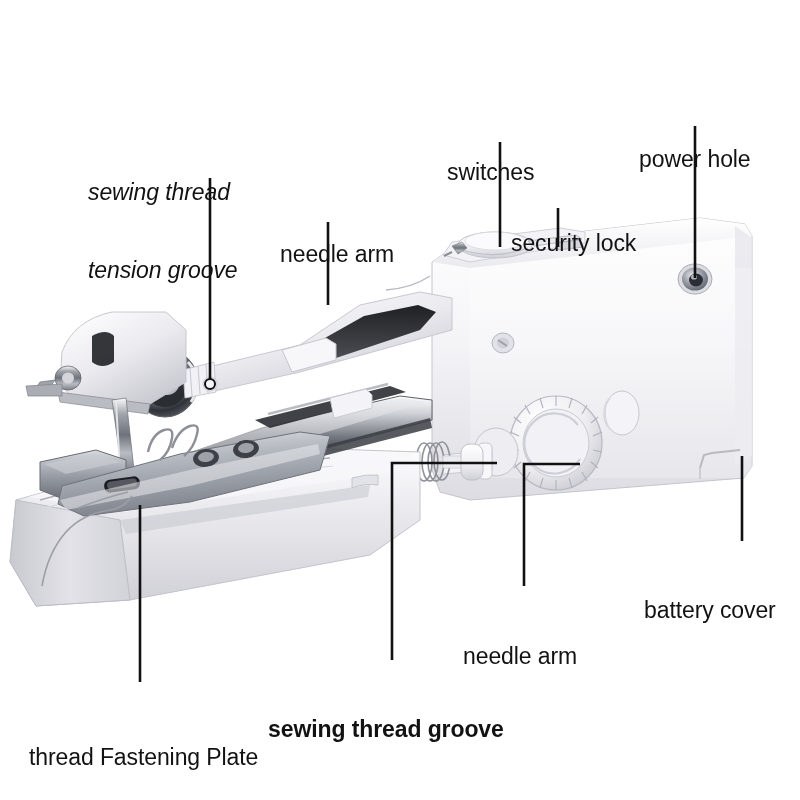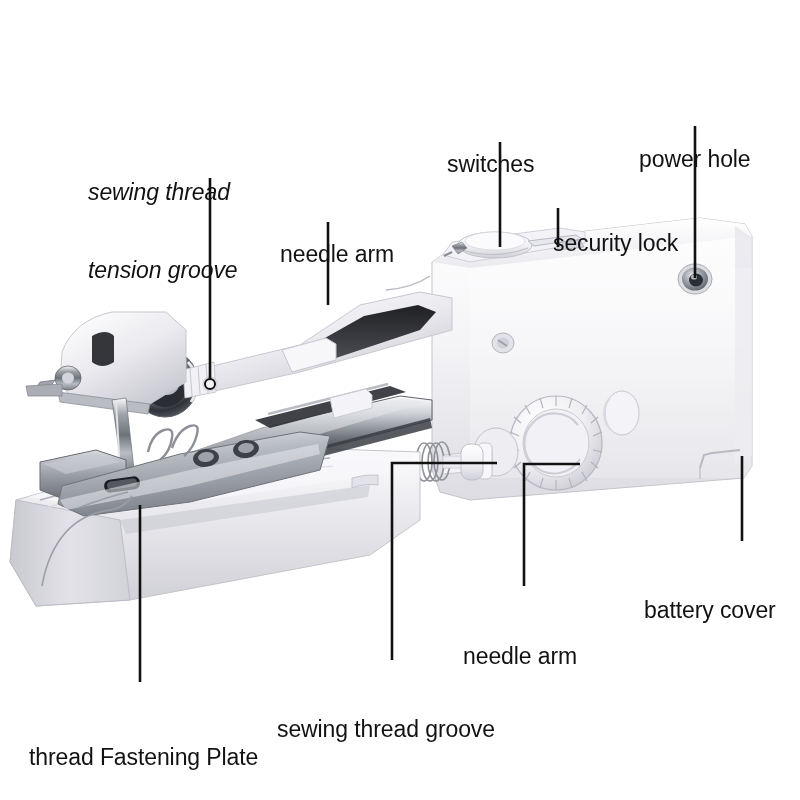--- a/index.html
+++ b/index.html
@@ -327,41 +327,41 @@
 
   <div class="lbl" id="lb0" style="left: 88px; top: 127px; font-style: italic;">
     <div>sewing thread</div>
     <div>tension groove</div>
   </div>
 
   <div class="lbl" id="lb1" style="left: 280px; top: 189px;">
     <div>needle arm</div>
   </div>
 
-  <div class="lbl" id="lb2" style="left: 447px; top: 99px;">
+  <div class="lbl" id="lb2" style="left: 447px; top: 107px;">
     <div>switches</div>
   </div>
 
-  <div class="lbl" id="lb3" style="left: 511px; top: 178px; margin-left: 42px;">
+  <div class="lbl" id="lb3" style="left: 511px; top: 178px;">
     <div>security lock</div>
   </div>
 
   <div class="lbl" id="lb5" style="left: 644px; top: 545px;">
     <div>battery cover</div>
   </div>
 
   <div class="lbl" id="lb4" style="left: 639px; top: 94px;">
     <div>power hole</div>
   </div>
 
   <div class="lbl c" id="lb6" style="left: 463px; top: 591px;">
     <div>needle arm</div>
   </div>
 
-  <div class="lbl" id="lb7" style="left: 277px; top: 664px;">
+  <div class="lbl" id="lb7" style="left: 268px; top: 664px; font-weight: bold;">
     <div>sewing thread groove</div>
   </div>
 
   <div class="lbl" id="lb8" style="left: 29px; top: 692px;">
     <div>thread Fastening Plate</div>
   </div>
 
 </div>
 
 </body></html>

